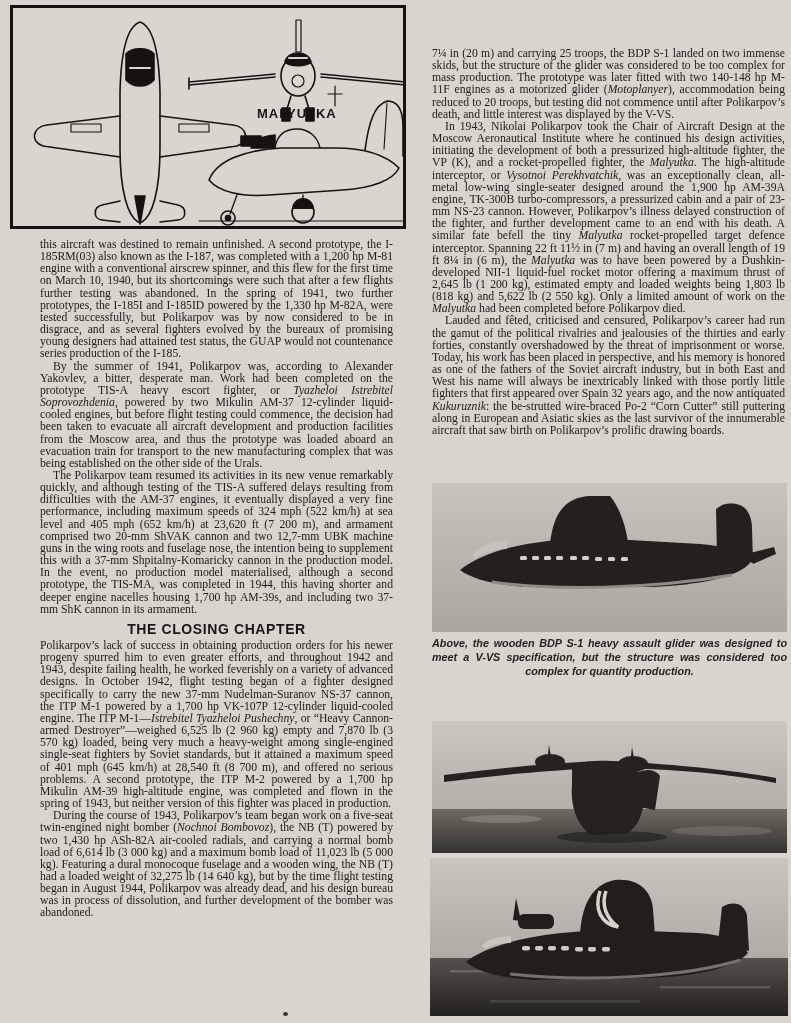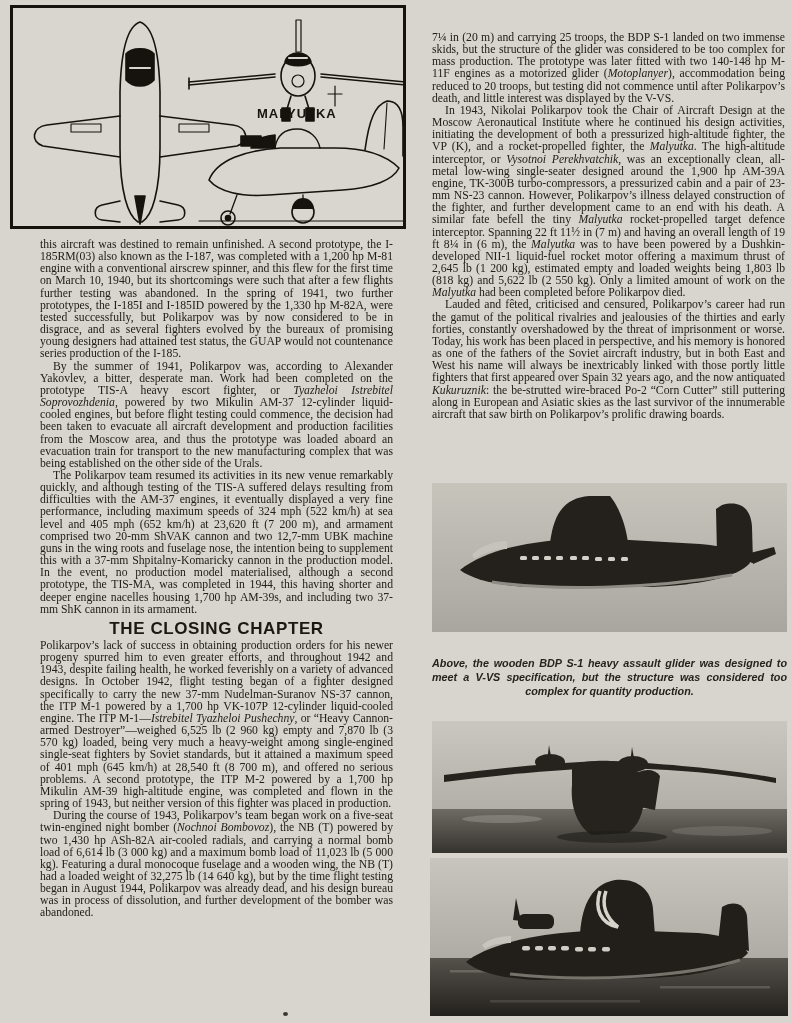--- a/index.html
+++ b/index.html
@@ -19,41 +19,41 @@
     position:absolute;left:244px;top:98px;
     font-family:"Liberation Sans",sans-serif;font-weight:bold;
     font-size:13px;letter-spacing:1px;color:#16130e;
   }
   
   .col{
     position:absolute;width:353px;text-align:justify;
     font-size:11.7px;line-height:12.15px;color:#23201b;
   }
   .col-left{left:40px;top:239px;}
-  .col-right{left:432px;top:32px;}
+  .col-right{left:432px;top:48px;}
   .col p{margin:0;text-indent:13px;}
   .col p.noindent{text-indent:0;}
   .col .i{font-style:italic;}
   .section-heading{
     font-family:"Liberation Sans",sans-serif;font-weight:bold;
-    font-size:17px;letter-spacing:.6px;text-align:center;
+    font-size:14px;letter-spacing:.6px;text-align:center;
     margin:7px 0 5px;color:#1b1813;
   }
   
   figure{margin:0;padding:0;position:absolute;}
   figure svg{display:block;}
   .photo1{left:432px;top:483px;}
   .photo2{left:432px;top:721px;}
   .photo3{left:430px;top:858px;}
   
   .caption{
     position:absolute;left:432px;width:355px;
     font-family:"Liberation Sans",sans-serif;font-style:italic;font-weight:bold;
     font-size:10.8px;line-height:14px;color:#26231e;
-    text-align:justify;text-align-last:center;margin-top:20px;
+    text-align:justify;text-align-last:center;
   }
   .caption1{top:636px;}
   .caption2{top:680px;}
   .artifact{position:absolute;left:283px;top:1012px;width:5px;height:4px;background:#3a3731;border-radius:50%;}
 </style>
 </head>
 <body>
 
 <div class="page">
 

